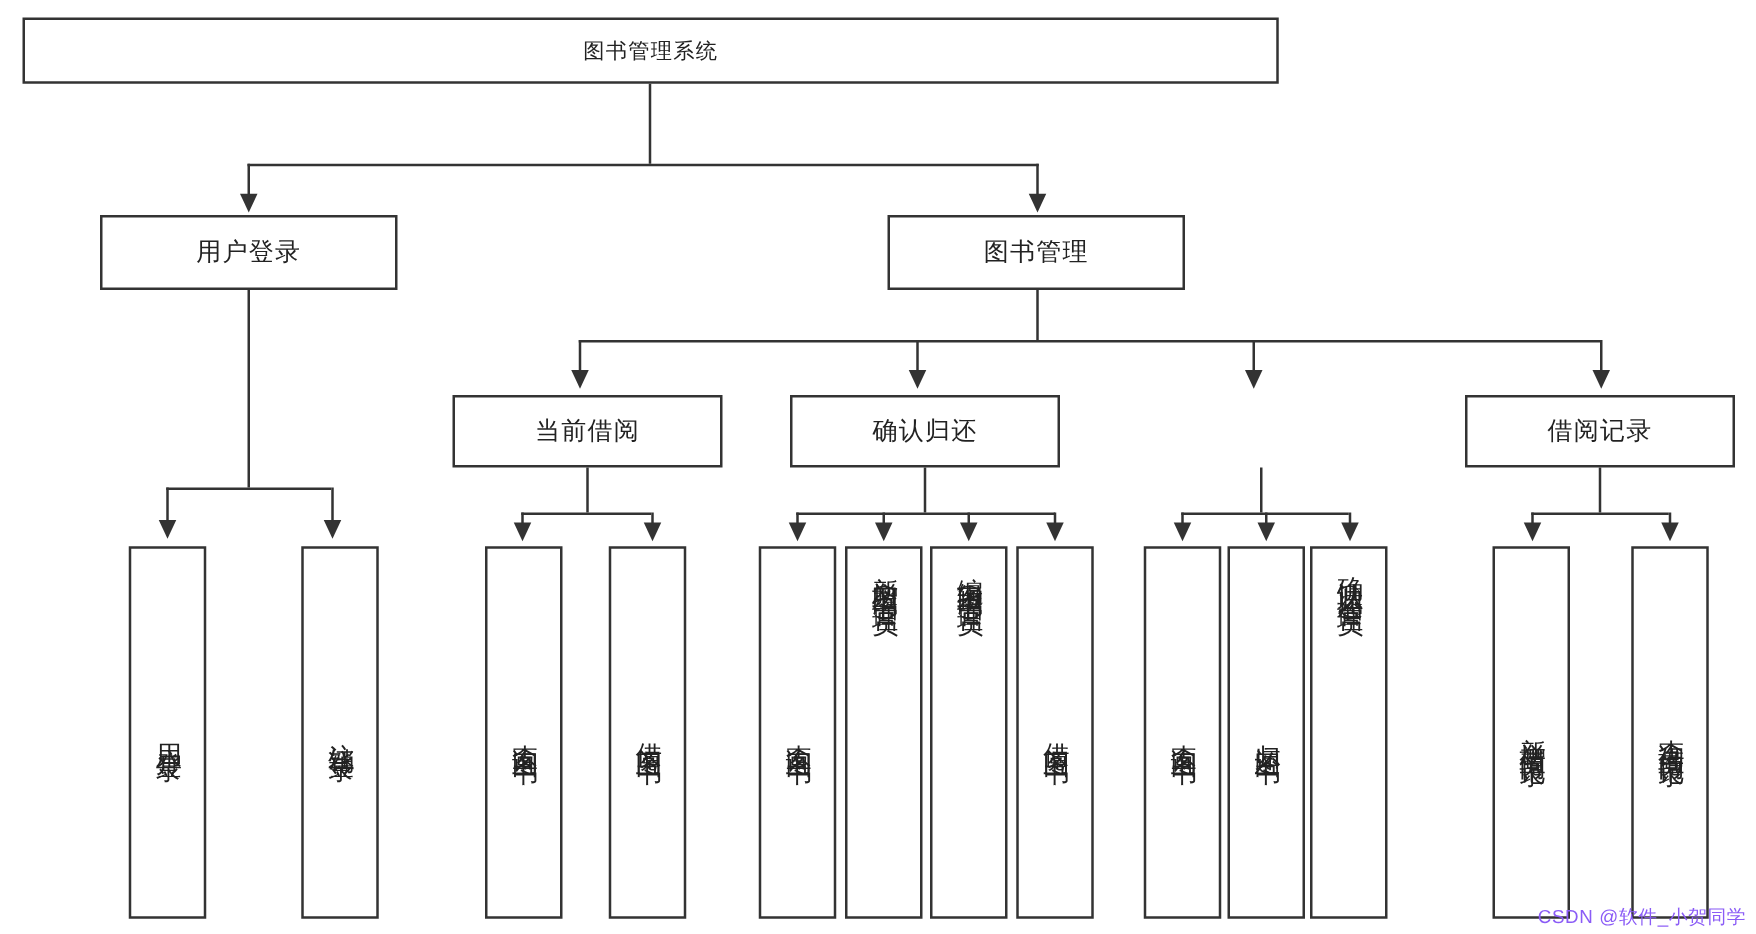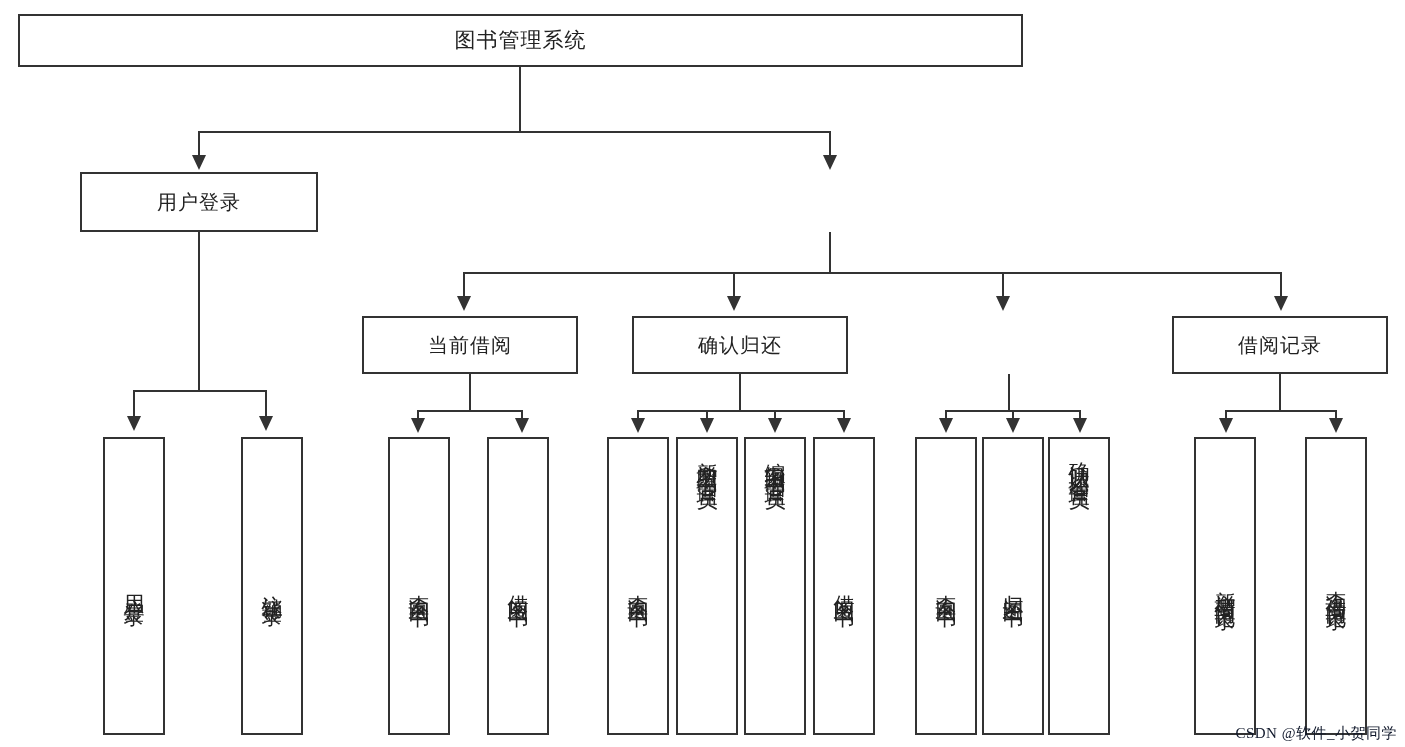--- a/index.html
+++ b/index.html
@@ -25,21 +25,21 @@
     justify-content:center;
     text-align:center;
   }
   .node .lbl{
     font-size:20px;
     line-height:1.25;
     color:#222222;
     letter-spacing:1px;
     white-space:nowrap;
   }
-  .node.root .lbl{font-size:21px;text-align:center;}
+  .node.root .lbl{font-size:17px;text-align:center;}
   
   .node.vert{
     align-items:flex-start;
     justify-content:center;
     padding-top:6px;
   }
   .node.vert .lbl{
     writing-mode:vertical-rl;
     text-orientation:upright;
     font-size:21px;
@@ -67,24 +67,23 @@
     border-left:7px solid transparent;
     border-right:7px solid transparent;
     border-top:15px solid #333333;
   }
   
   #watermark{
     position:absolute;
     right:8px;
     bottom:4px;
     font-size:15px;
-    color:#0f172a;
+    color:#8b5cf6;
     white-space:nowrap;
     letter-spacing:0.5px;
-    font-family:Liberation Serif, serif;
   }
 </style>
 </head>
 <body>
 
 <div id="canvas">
 
   <div class="node root" style="left:18px;top:14px;width:1005px;height:53px;">
     <span class="lbl">图书管理系统</span>
   </div>
@@ -96,20 +95,23 @@
   <div class="vline" style="left:198px;top:131px;height:26px;"></div>
   <div class="arrow" style="left:192px;top:155px;"></div>
 
   <div class="vline" style="left:829px;top:131px;height:26px;"></div>
   <div class="arrow" style="left:823px;top:155px;"></div>
 
   <div class="node" style="left:80px;top:172px;width:238px;height:60px;">
     <span class="lbl">用户登录</span>
   </div>
 
+  <div class="node" style="left:710px;top:172px;width:238px;height:60px;">
+    <span class="lbl">图书管理</span>
+  </div>
 
   <div class="vline" style="left:198px;top:232px;height:158px;"></div>
   <div class="hline" style="left:133px;top:390px;width:132px;"></div>
   <div class="vline" style="left:133px;top:390px;height:28px;"></div>
   <div class="arrow" style="left:127px;top:416px;"></div>
   <div class="vline" style="left:265px;top:390px;height:28px;"></div>
   <div class="arrow" style="left:259px;top:416px;"></div>
 
   <div class="vline" style="left:829px;top:232px;height:40px;"></div>
   <div class="hline" style="left:463px;top:272px;width:817px;"></div>

